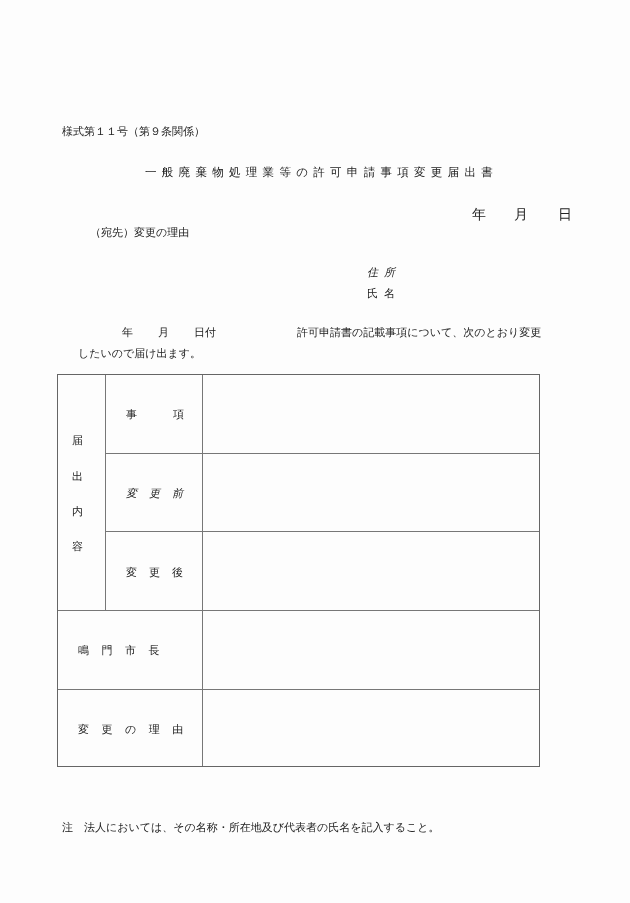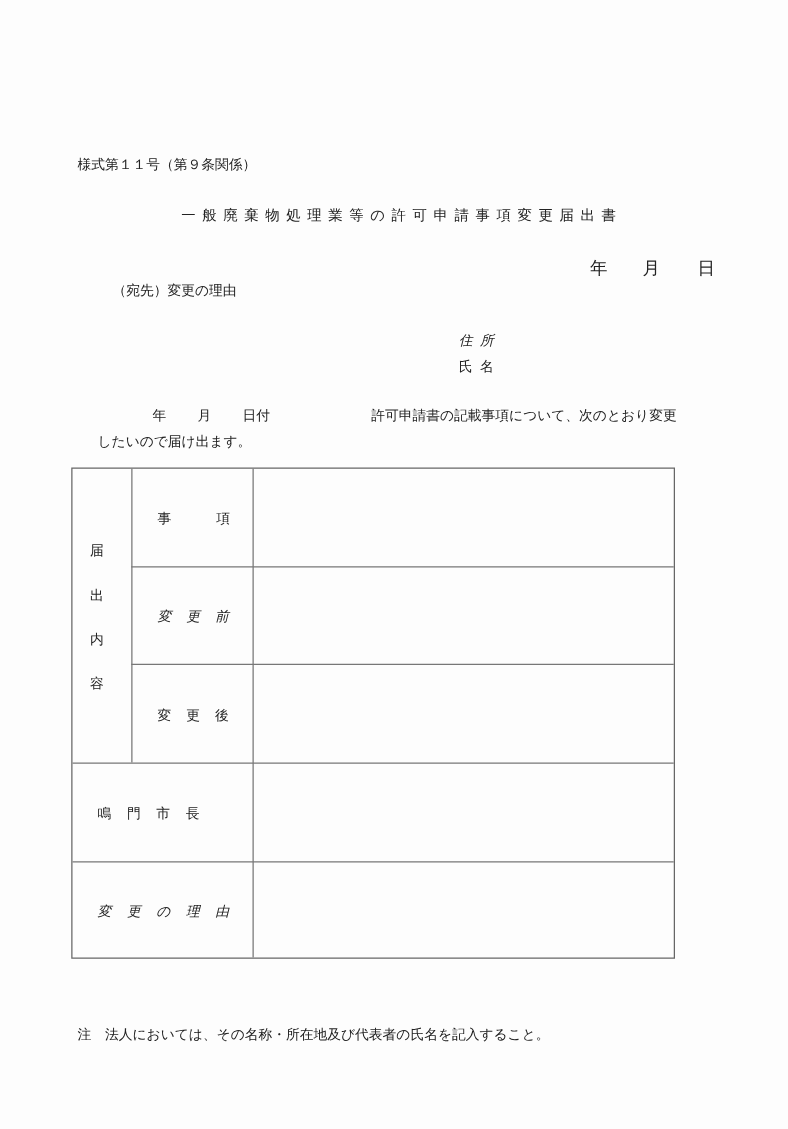--- a/index.html
+++ b/index.html
@@ -64,21 +64,21 @@
   <div class="cell-label" style="left:14px; top:58px;">届</div>
   <div class="cell-label" style="left:14px; top:94px;">出</div>
   <div class="cell-label" style="left:14px; top:129px;">内</div>
   <div class="cell-label" style="left:14px; top:164px;">容</div>
 
   <div class="cell-label" style="left:68px; top:32px;">事</div>
   <div class="cell-label" style="left:115px; top:32px;">項</div>
   <div class="cell-label spaced" style="left:68px; top:111px; letter-spacing:12px;font-style:italic;">変更前</div>
   <div class="cell-label spaced" style="left:68px; top:190px; letter-spacing:12px;text-align:center;">変更後</div>
   <div class="cell-label spaced" style="left:20px; top:268px; letter-spacing:12.5px;">鳴門市長</div>
-  <div class="cell-label spaced" style="left:20px; top:347px; letter-spacing:12.5px;font-style:italic;">変更の理由</div>
+  <div class="cell-label spaced" style="left:20px; top:347px; letter-spacing:12.5px;">変更の理由</div>
 
   <div style="position:absolute; left:146px; top:1px; width:334px; height:76px;"></div>
   <div style="position:absolute; left:146px; top:80px; width:334px; height:75px;"></div>
   <div style="position:absolute; left:146px; top:158px; width:334px; height:76px;"></div>
   <div style="position:absolute; left:146px; top:237px; width:334px; height:76px;"></div>
   <div style="position:absolute; left:146px; top:316px; width:334px; height:74px;"></div>
 </div>
 
 <div class="abs note">注　法人においては、その名称・所在地及び代表者の氏名を記入すること。</div>
 

